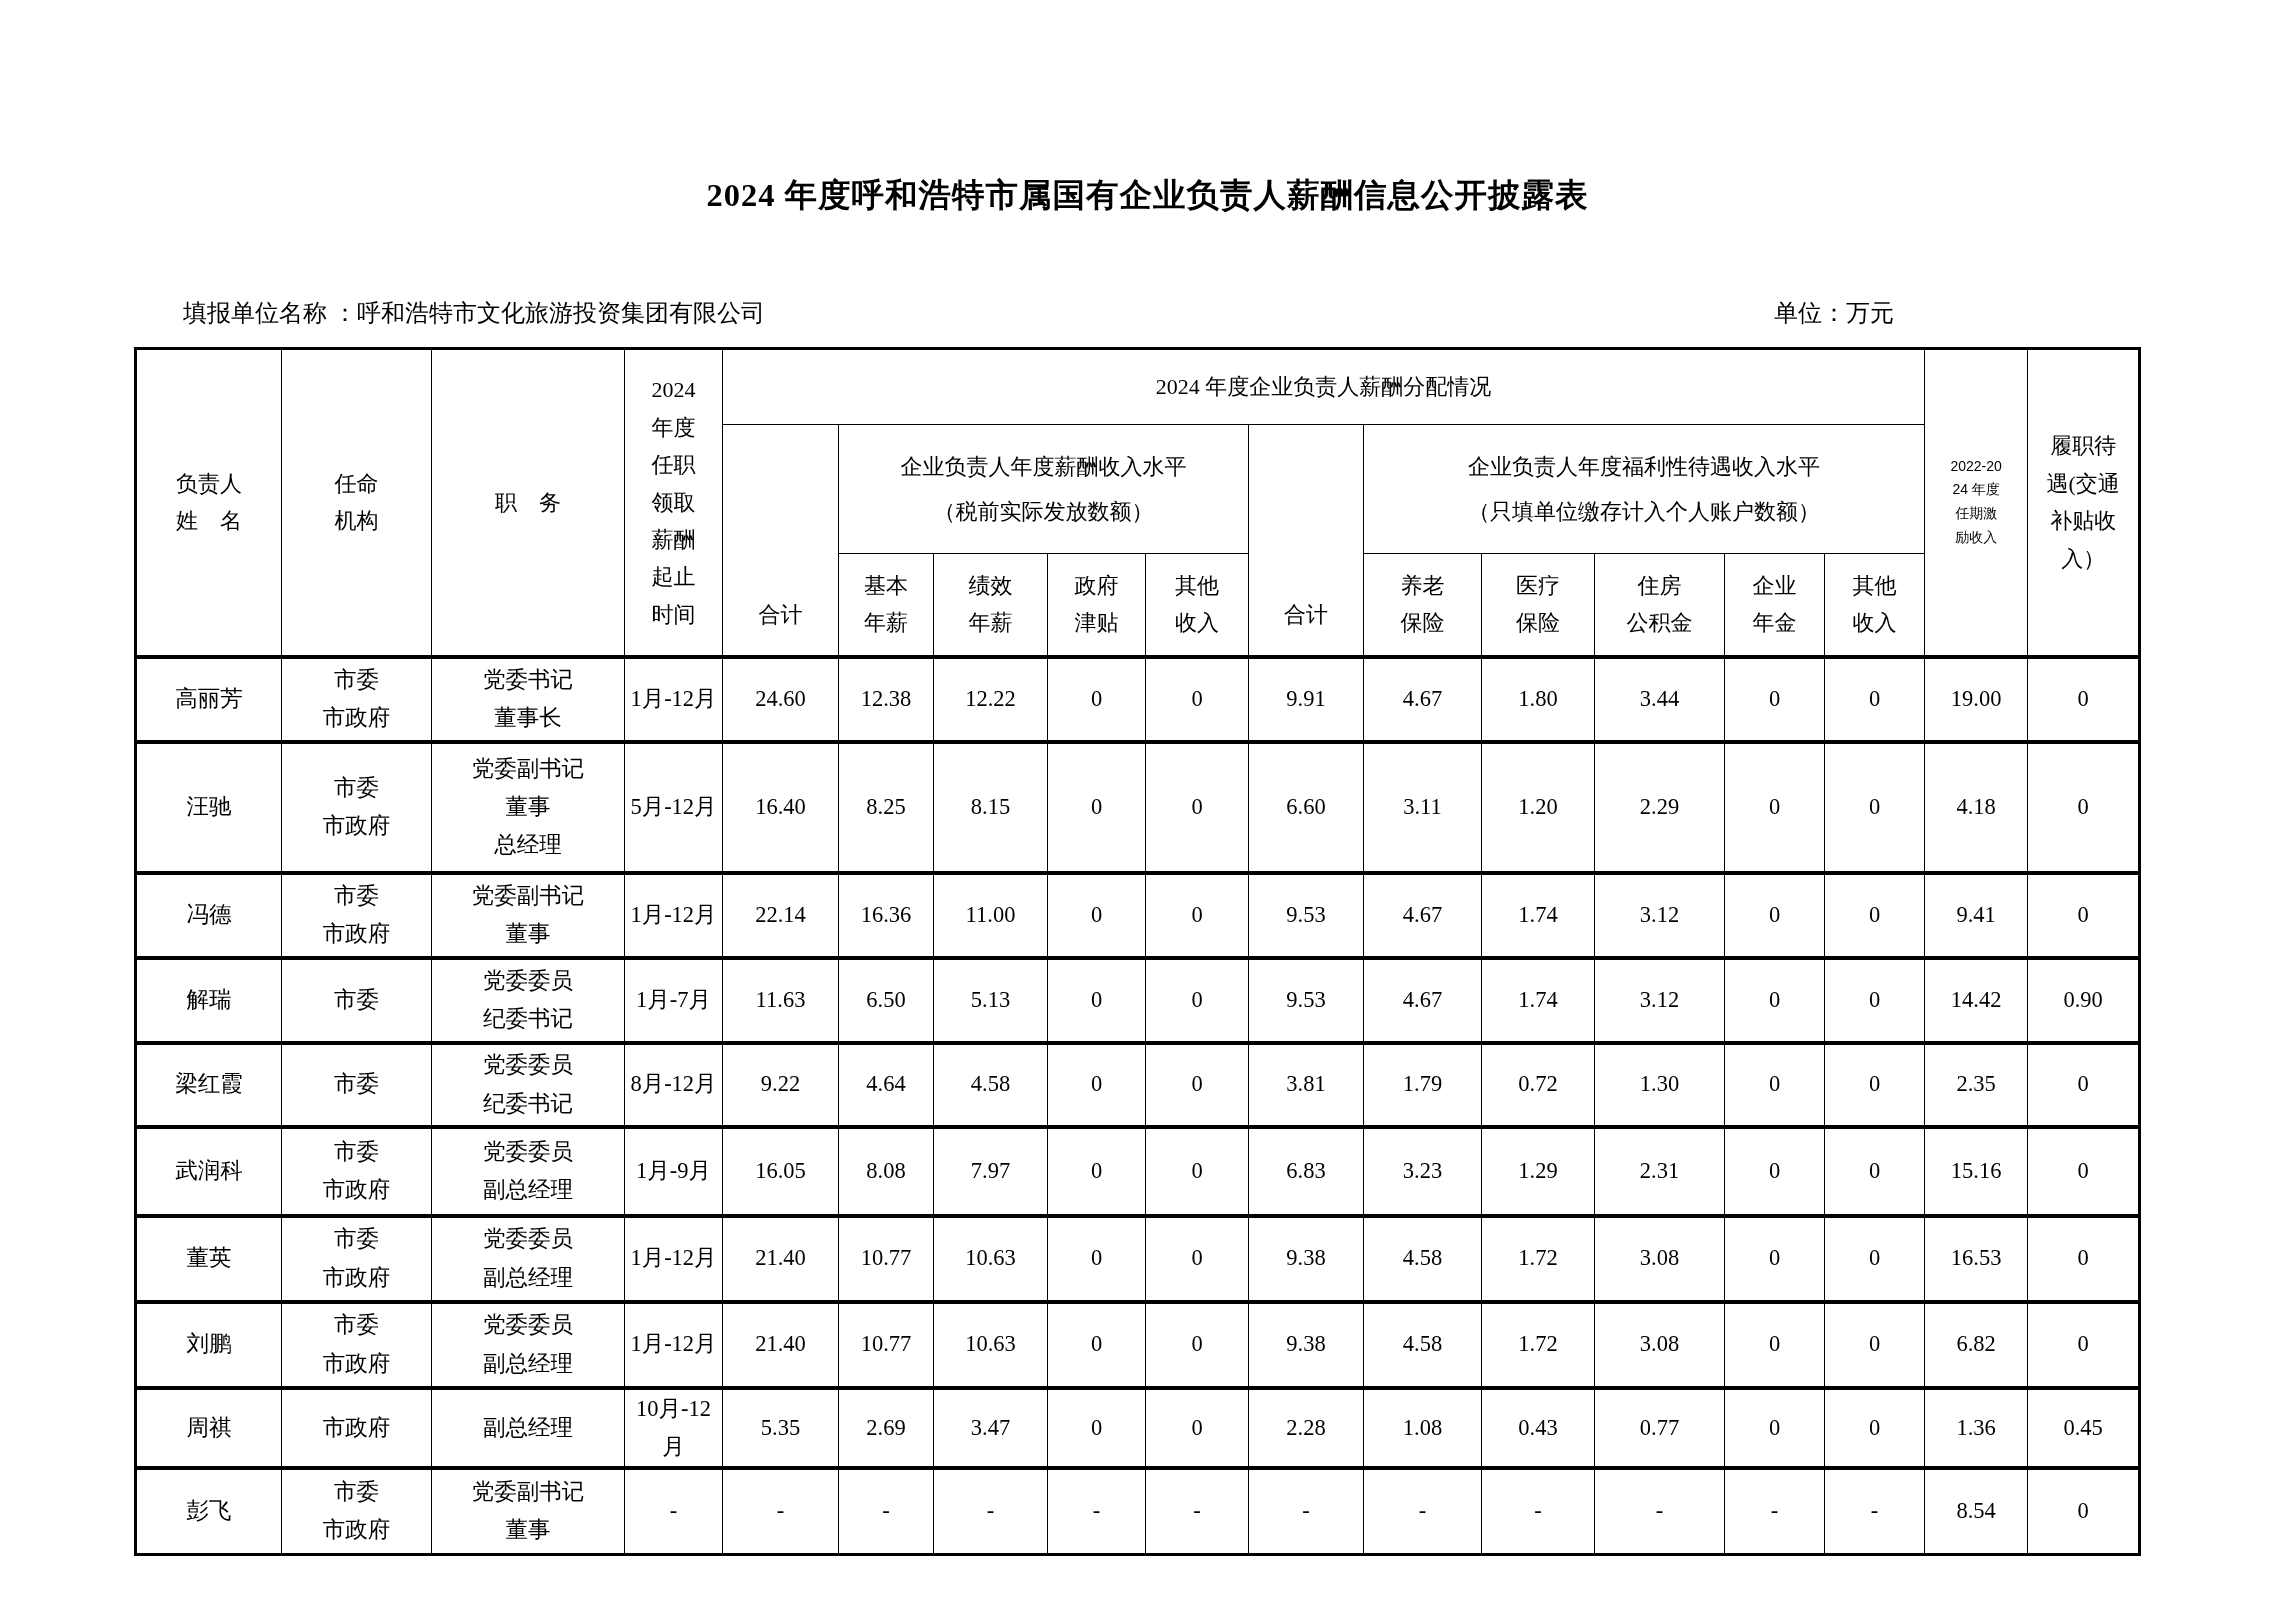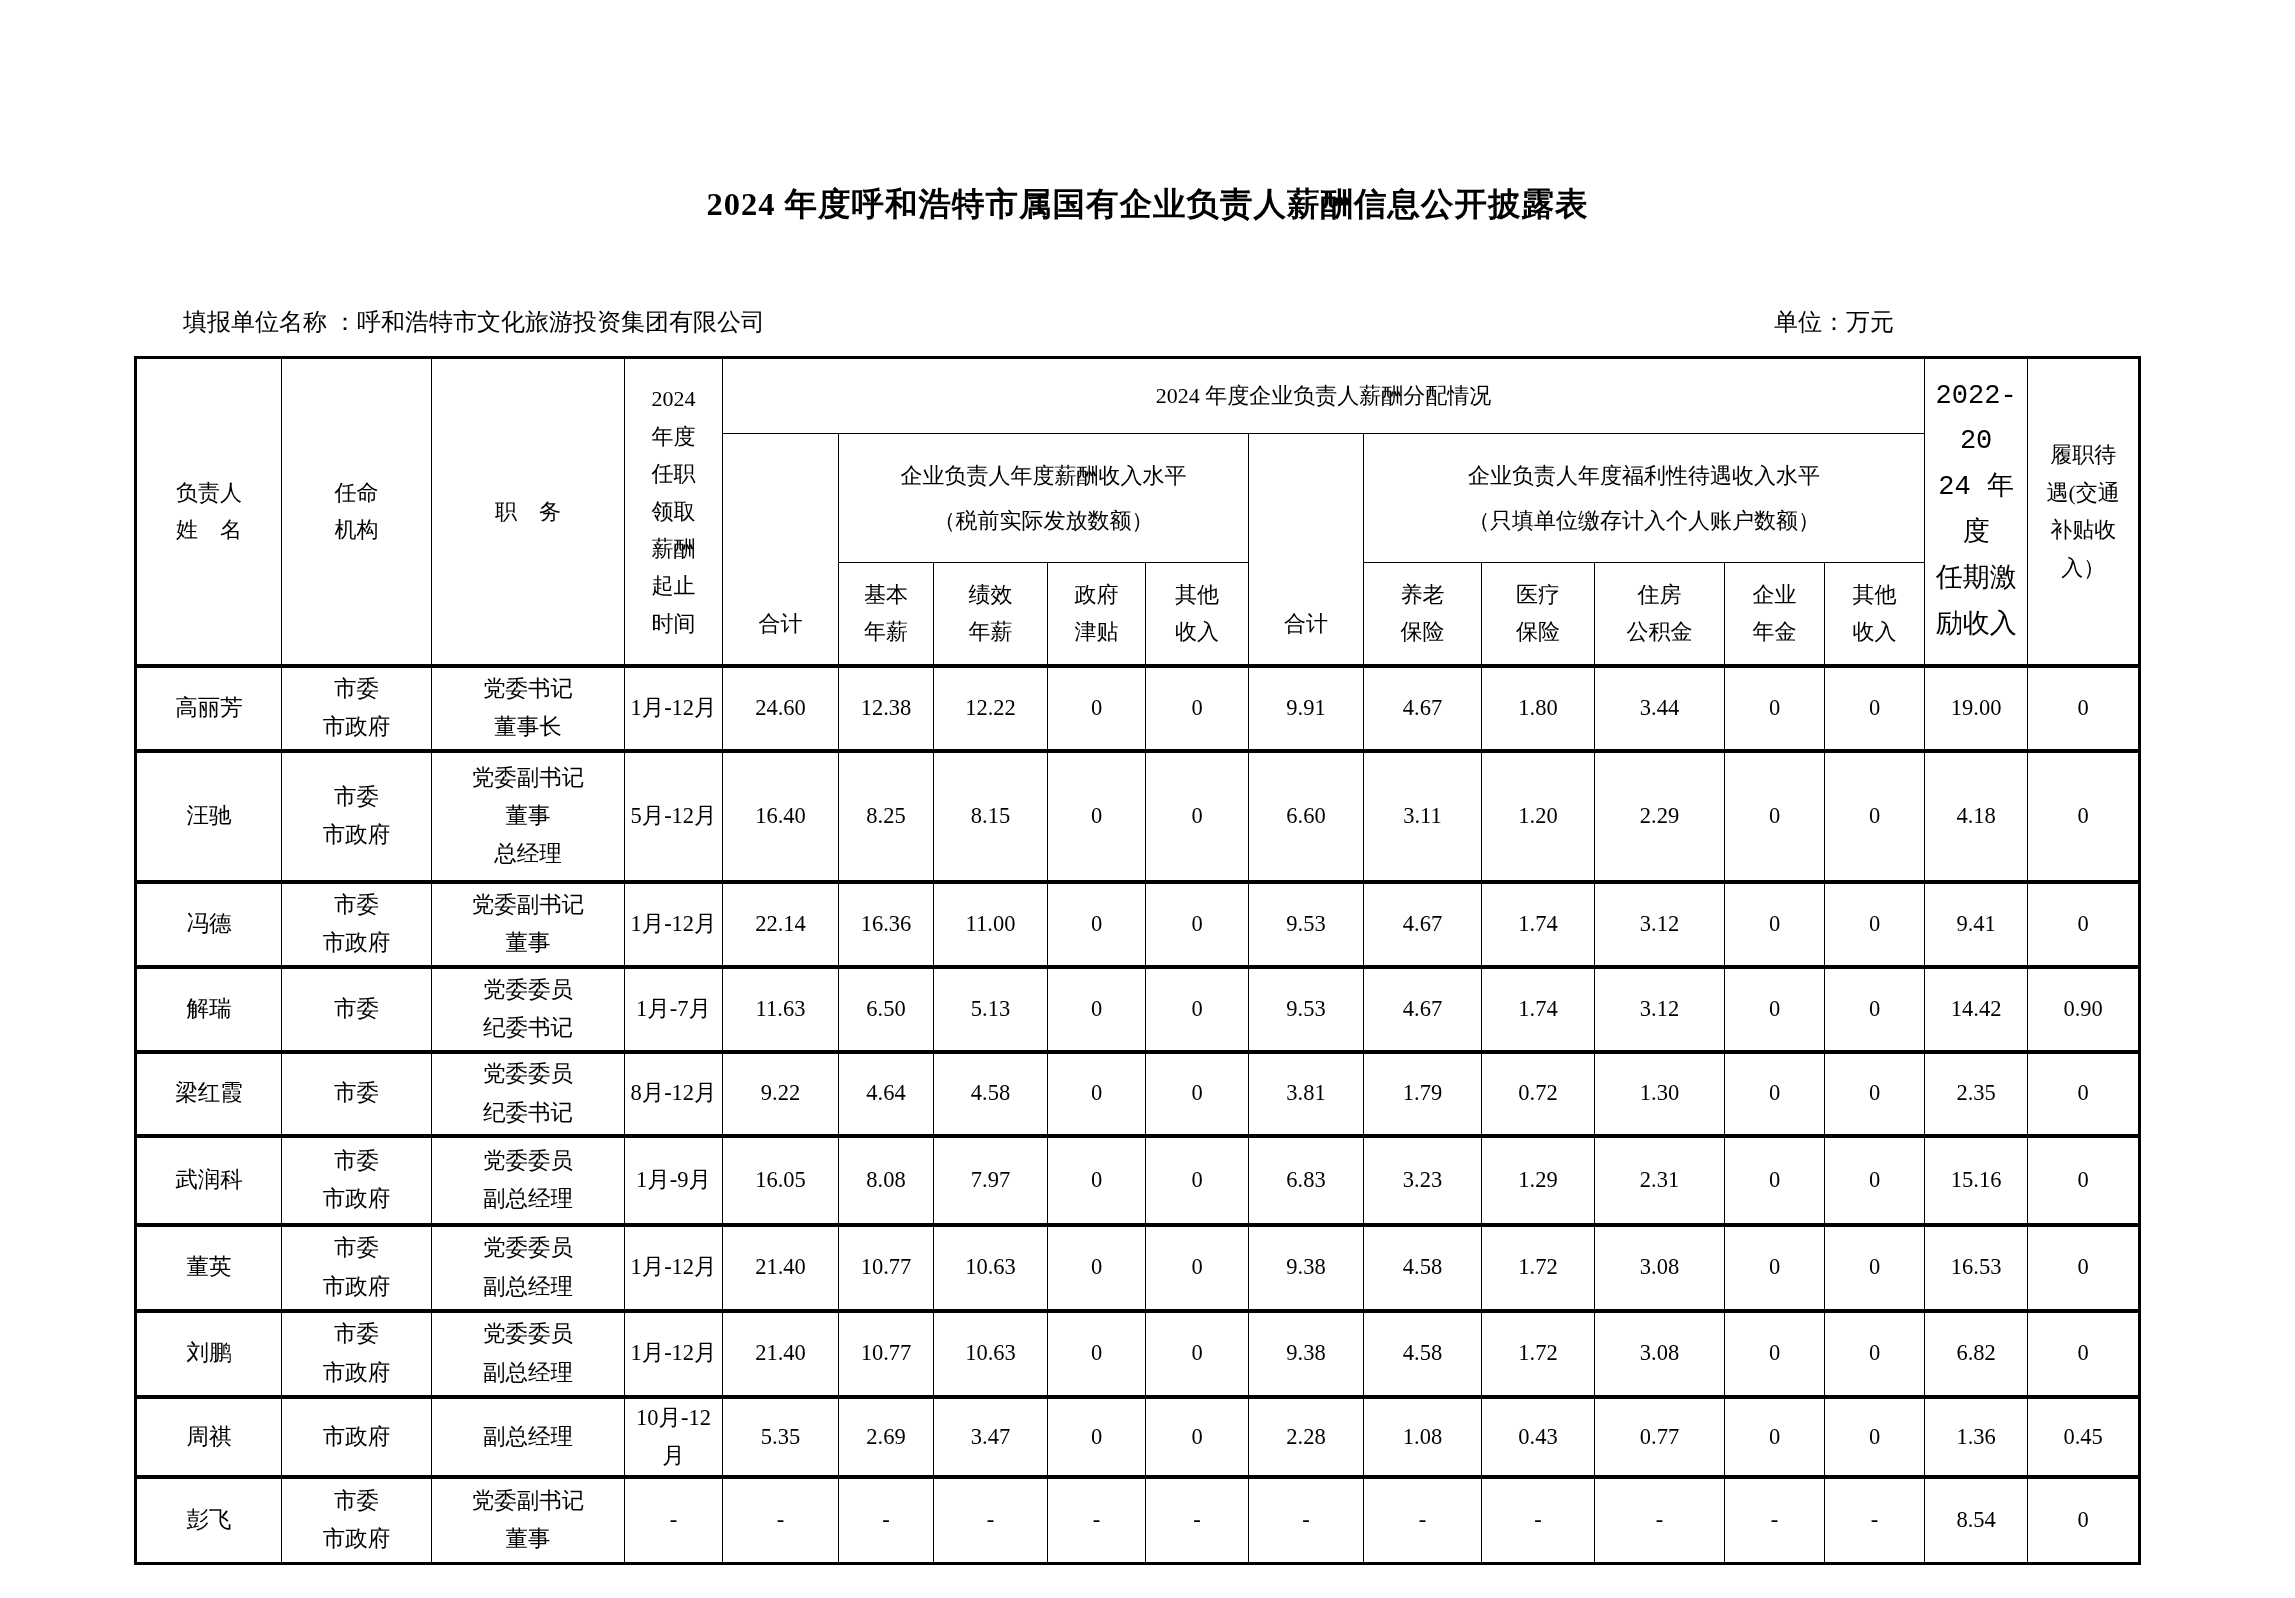--- a/index.html
+++ b/index.html
@@ -3,21 +3,21 @@
 <meta charset="utf-8">
 <style>
   html, body { margin: 0; padding: 0; background: #ffffff; }
   body {
     width: 2295px; height: 1598px;
     font-family: "Liberation Serif", serif;
     color: #000;
   }
   .page { position: relative; width: 2295px; height: 1598px; overflow: hidden; background: #fff; }
   .doc-title {
-    margin: 17px; padding-top: 166px;
+    margin: 8px; padding-top: 166px;
     text-align: center;
     font-size: 32.5px; font-weight: bold; letter-spacing: 1px;
   }
   .meta-row { position: relative; margin-top: 79px; height: 32px; font-size: 24px; margin-left: 40px; }
   .meta-filing { position: absolute; left: 143px; top: 0; }
   .meta-unit   { position: absolute; left: 1734px; top: 0; }
 
   table.salary {
     margin-left: 134px; margin-top: 18px;
     width: 2000px; table-layout: fixed;
@@ -31,21 +31,21 @@
     font-weight: normal;
     font-size: 22.5px; line-height: 1.7;
     white-space: pre-line;
     padding: 0 3px;
     overflow: hidden;
   }
   thead th { font-size: 22px; }
   tbody tr > td { border-top-width: 4px; }
   .vbottom { vertical-align: bottom; padding-bottom: 21px; }
   .band { line-height: 2.05; }
-  .sans-digits { font-family: Liberation Mono, monospace; font-size: 27px; }
+  .sans-digits { font-family: Liberation Sans, sans-serif; font-size: 14px; }
 </style>
 </head>
 <body>
 
 <div class="page">
 
   <h1 class="doc-title">2024 年度呼和浩特市属国有企业负责人薪酬信息公开披露表</h1>
 
   <div class="meta-row">
     <span class="meta-filing">填报单位名称 ：呼和浩特市文化旅游投资集团有限公司</span>

